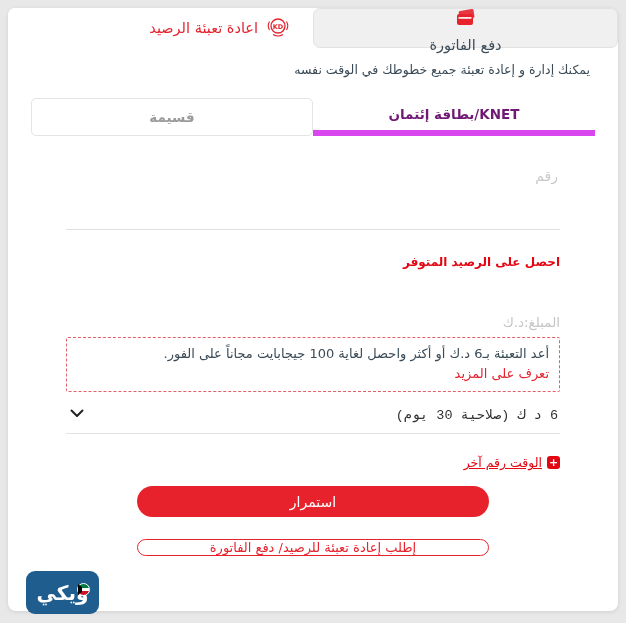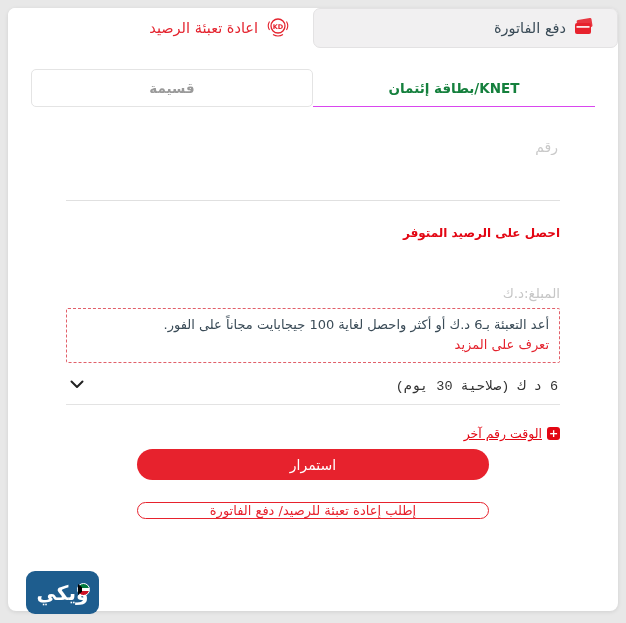--- a/index.html
+++ b/index.html
@@ -17,36 +17,36 @@
     direction:rtl;
   }
   
   .service-tabs { display:flex; flex-direction:row; height:40px; }
   .service-tab {
     width:50%; height:40px; display:flex; align-items:center;
     justify-content:flex-start; padding:0 22px; gap:7px; cursor:pointer;
   }
   .service-tab.bill {
     background:#f1f0f1; border:1px solid #e3e2e3; border-radius:7px;
-    color:#3a4b57; font-size:14.5px;
+    color:#3a4b57; font-size:14.5px;flex-direction:column;
   }
   .service-tab.recharge {
     background:#ffffff; color:#e4232e; font-size:14.5px; border-radius:7px 0 0 0;
   }
   .subtitle {
     margin-top:14px; padding:0 28px; text-align:right;
     color:#3a4b57; font-size:12.5px;
   }
   
   .method-tabs { display:flex; flex-direction:row; margin:21px 23px 0 23px; height:38px; }
   .method-tab {
     width:50%; display:flex; align-items:center; justify-content:center;
     font-size:13.5px; cursor:pointer;font-weight:bold;
   }
-  .method-tab.knet { color:#15803d; border-bottom:1px solid #d946ef; }
+  .method-tab.knet { color:#701a75; border-bottom:6px solid #d946ef; }
   .method-tab.voucher {
     color:#9a9a9a; background:#fff; border:1px solid #e4e4e4; border-radius:5px;
   }
   .form { padding:0 58px; }
   .number-input {
     display:block; width:100%; margin-top:26px; height:68px;
     border:none; border-bottom:1px solid #e0e0e0; outline:none;
     direction:rtl; text-align:right; font-size:14px;
     font-family:"DejaVu Sans", sans-serif; color:#333;
     padding:0 2px 40px 2px; background:transparent;
@@ -75,21 +75,21 @@
   .add-number-link {
     color:#e30613; font-size:12.5px; text-decoration:underline;
     cursor:pointer; display:inline-flex; align-items:center; gap:5px;
   }
   .plus-icon {
     width:13px; height:13px; background:#e30613; border-radius:3px;
     color:#ffffff; font-size:11px; line-height:13px; text-align:center;
     display:inline-block; font-weight:700; text-decoration:none;
   }
   .btn-continue {
-    display:block; margin:8px auto 0 auto; width:352px; height:31px;
+    display:block; margin:16px auto 0 auto; width:352px; height:31px;
     background:#e7222d; color:#ffffff; border:none; border-radius:16px;
     font-size:14px; font-family:"DejaVu Sans", sans-serif; cursor:pointer;
   }
   .btn-request {
     display:block; margin:22px auto 0 auto; width:352px; height:17px;
     background:#ffffff; color:#e7222d; border:1px solid #e7222d; border-radius:17px;
     font-size:13px; font-family:"DejaVu Sans", sans-serif; cursor:pointer;
   }
   
   .watermark {
@@ -134,20 +134,21 @@
           <text x="13" y="13.5" font-size="6.5" font-weight="bold" fill="#e4232e" text-anchor="middle" font-family="DejaVu Sans, sans-serif">KD</text>
           <path d="M4.5,15 Q2,11 4.5,6.5" fill="none" stroke="#e4232e" stroke-width="1.1"></path>
           <path d="M21.5,15 Q24,11 21.5,6.5" fill="none" stroke="#e4232e" stroke-width="1.1"></path>
           <path d="M8,19.5 Q13,22.5 18,19.5" fill="none" stroke="#e4232e" stroke-width="1.1"></path>
         </svg>
       </span>
       <span>اعادة تعبئة الرصيد</span>
     </div>
   </div>
 
+  <div class="subtitle">يمكنك إدارة و إعادة تعبئة جميع خطوطك في الوقت نفسه</div>
 
   <div class="method-tabs">
     <div class="method-tab knet">
       <span>KNET/بطاقة إئتمان</span>
     </div>
     <div class="method-tab voucher">
       <span>قسيمة</span>
     </div>
   </div>
 

